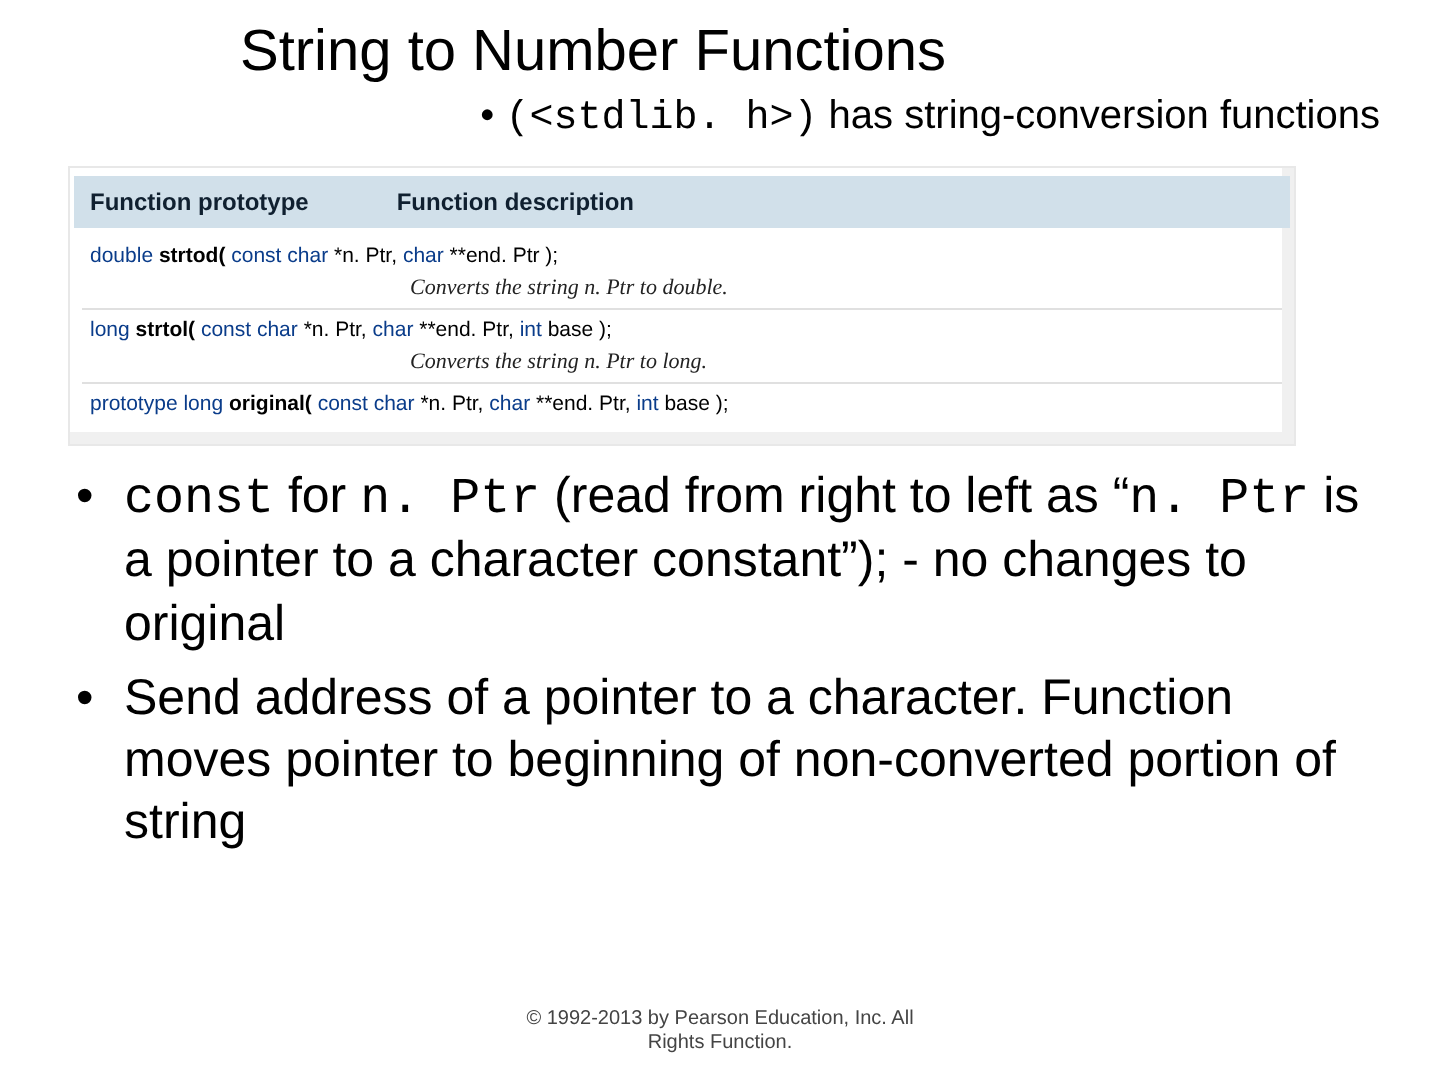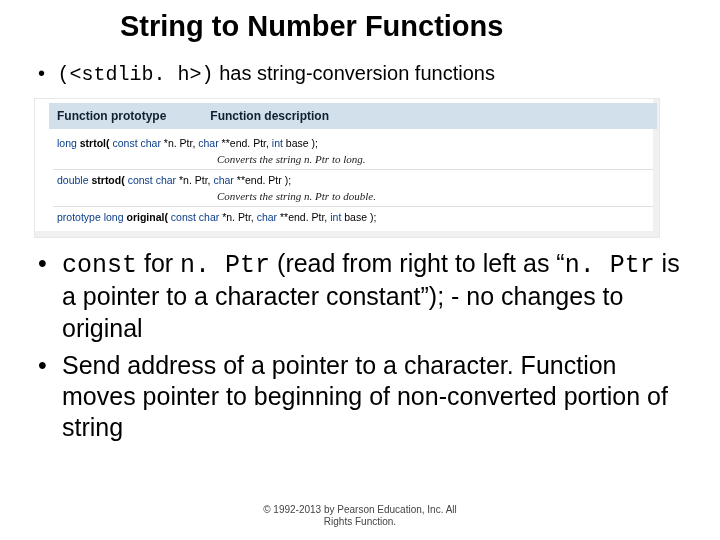--- a/index.html
+++ b/index.html
@@ -15,42 +15,43 @@
   }
   .slide {
     padding: 10px 30px 0 30px;
     box-sizing: border-box;
     width: 100%;
     height: 100%;
     position: relative;
   }
   .title {
     font-size: 29px;
-    margin: 0 0 19px 90px;
-    font-weight: 700;
+    margin: 0 0 4px 90px;
+    font-weight: 400;
   }
   .bullet-top {
     font-size: 20px;
     margin: 0 0 12px 8px;
+    text-align: right;
   }
   .bullet-top .dot {
     display: inline-block;
     width: 14px;
   }
   .code {
     font-family: "Courier New", Courier, monospace;
   }
   .table-wrap {
     margin: 4px 4px 10px 4px;
     font-size: 11px;
     font-family: Georgia, "Times New Roman", serif;
     background: #fff;
     border: 1px solid #e8e8e8;
     box-shadow: inset -6px -6px 0 #f0f0f0;
-    padding: 2px 6px 6px 18px;
+    padding: 2px 6px 6px 6px;
     width: 600px;
   }
   .thead {
     background: #d1e0ea;
     padding: 6px 8px;
     font-family: Arial, sans-serif;
     font-weight: bold;
     font-size: 12px;
     color: #102030;
     margin: 2px -4px 4px -4px;
@@ -113,34 +114,34 @@
   </div>
 
   <div class="table-wrap">
     <div class="thead">
       <span class="col1">Function prototype</span>
       <span class="col2">Function description</span>
     </div>
 
     <div class="proto-row">
       <div class="proto">
+        <span class="kw">double</span>
+        <span class="fn">strtod(</span>
+        <span class="kw">const char</span><span> *n. Ptr, </span><span class="kw">char</span><span> **end. Ptr );</span><span class="kw"></span><span></span>
+      </div>
+      <div class="desc">Converts the string n. Ptr to double.</div>
+    </div>
+
+    <div class="proto-row">
+      <div class="proto">
         <span class="kw">long</span>
         <span class="fn">strtol(</span>
         <span class="kw">const char</span><span> *n. Ptr, </span><span class="kw">char</span><span> **end. Ptr, </span><span class="kw">int</span><span> base );</span>
       </div>
       <div class="desc">Converts the string n. Ptr to long.</div>
-    </div>
-
-    <div class="proto-row">
-      <div class="proto">
-        <span class="kw">double</span>
-        <span class="fn">strtod(</span>
-        <span class="kw">const char</span><span> *n. Ptr, </span><span class="kw">char</span><span> **end. Ptr );</span><span class="kw"></span><span></span>
-      </div>
-      <div class="desc">Converts the string n. Ptr to double.</div>
     </div>
 
     <div class="proto-row">
       <div class="proto">
         <span class="kw">prototype long</span>
         <span class="fn">original(</span>
         <span class="kw">const char</span><span> *n. Ptr, </span><span class="kw">char</span><span> **end. Ptr, </span><span class="kw">int</span><span> base );</span>
       </div>
     </div>
   </div>

